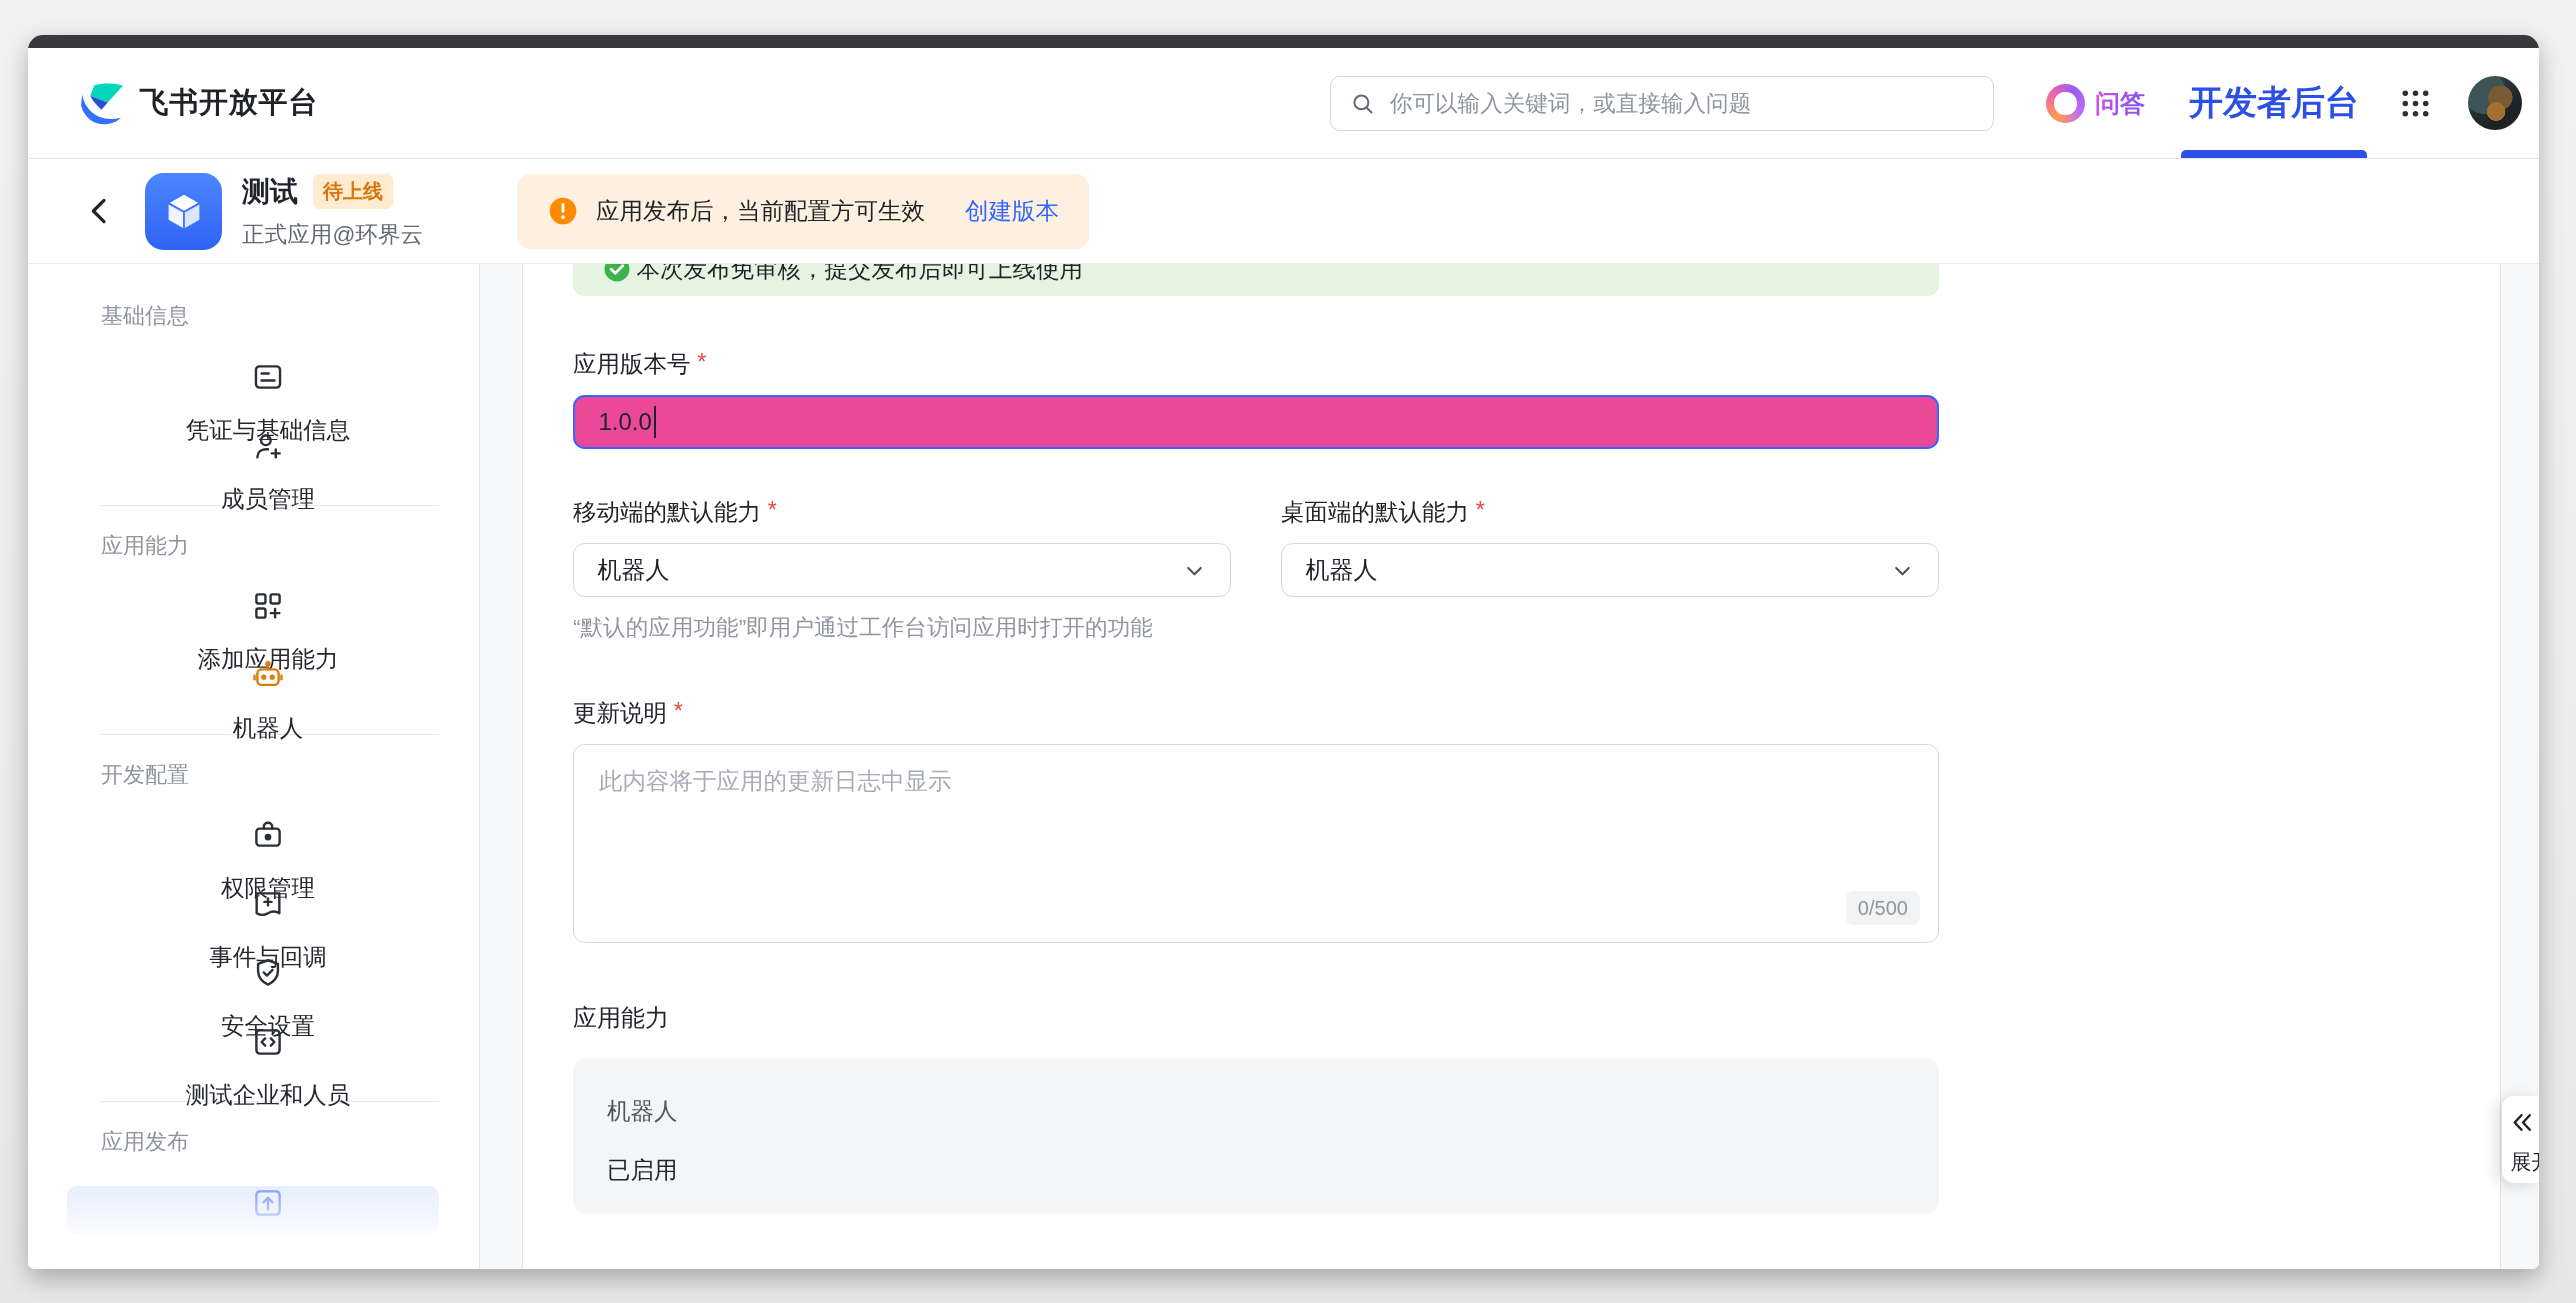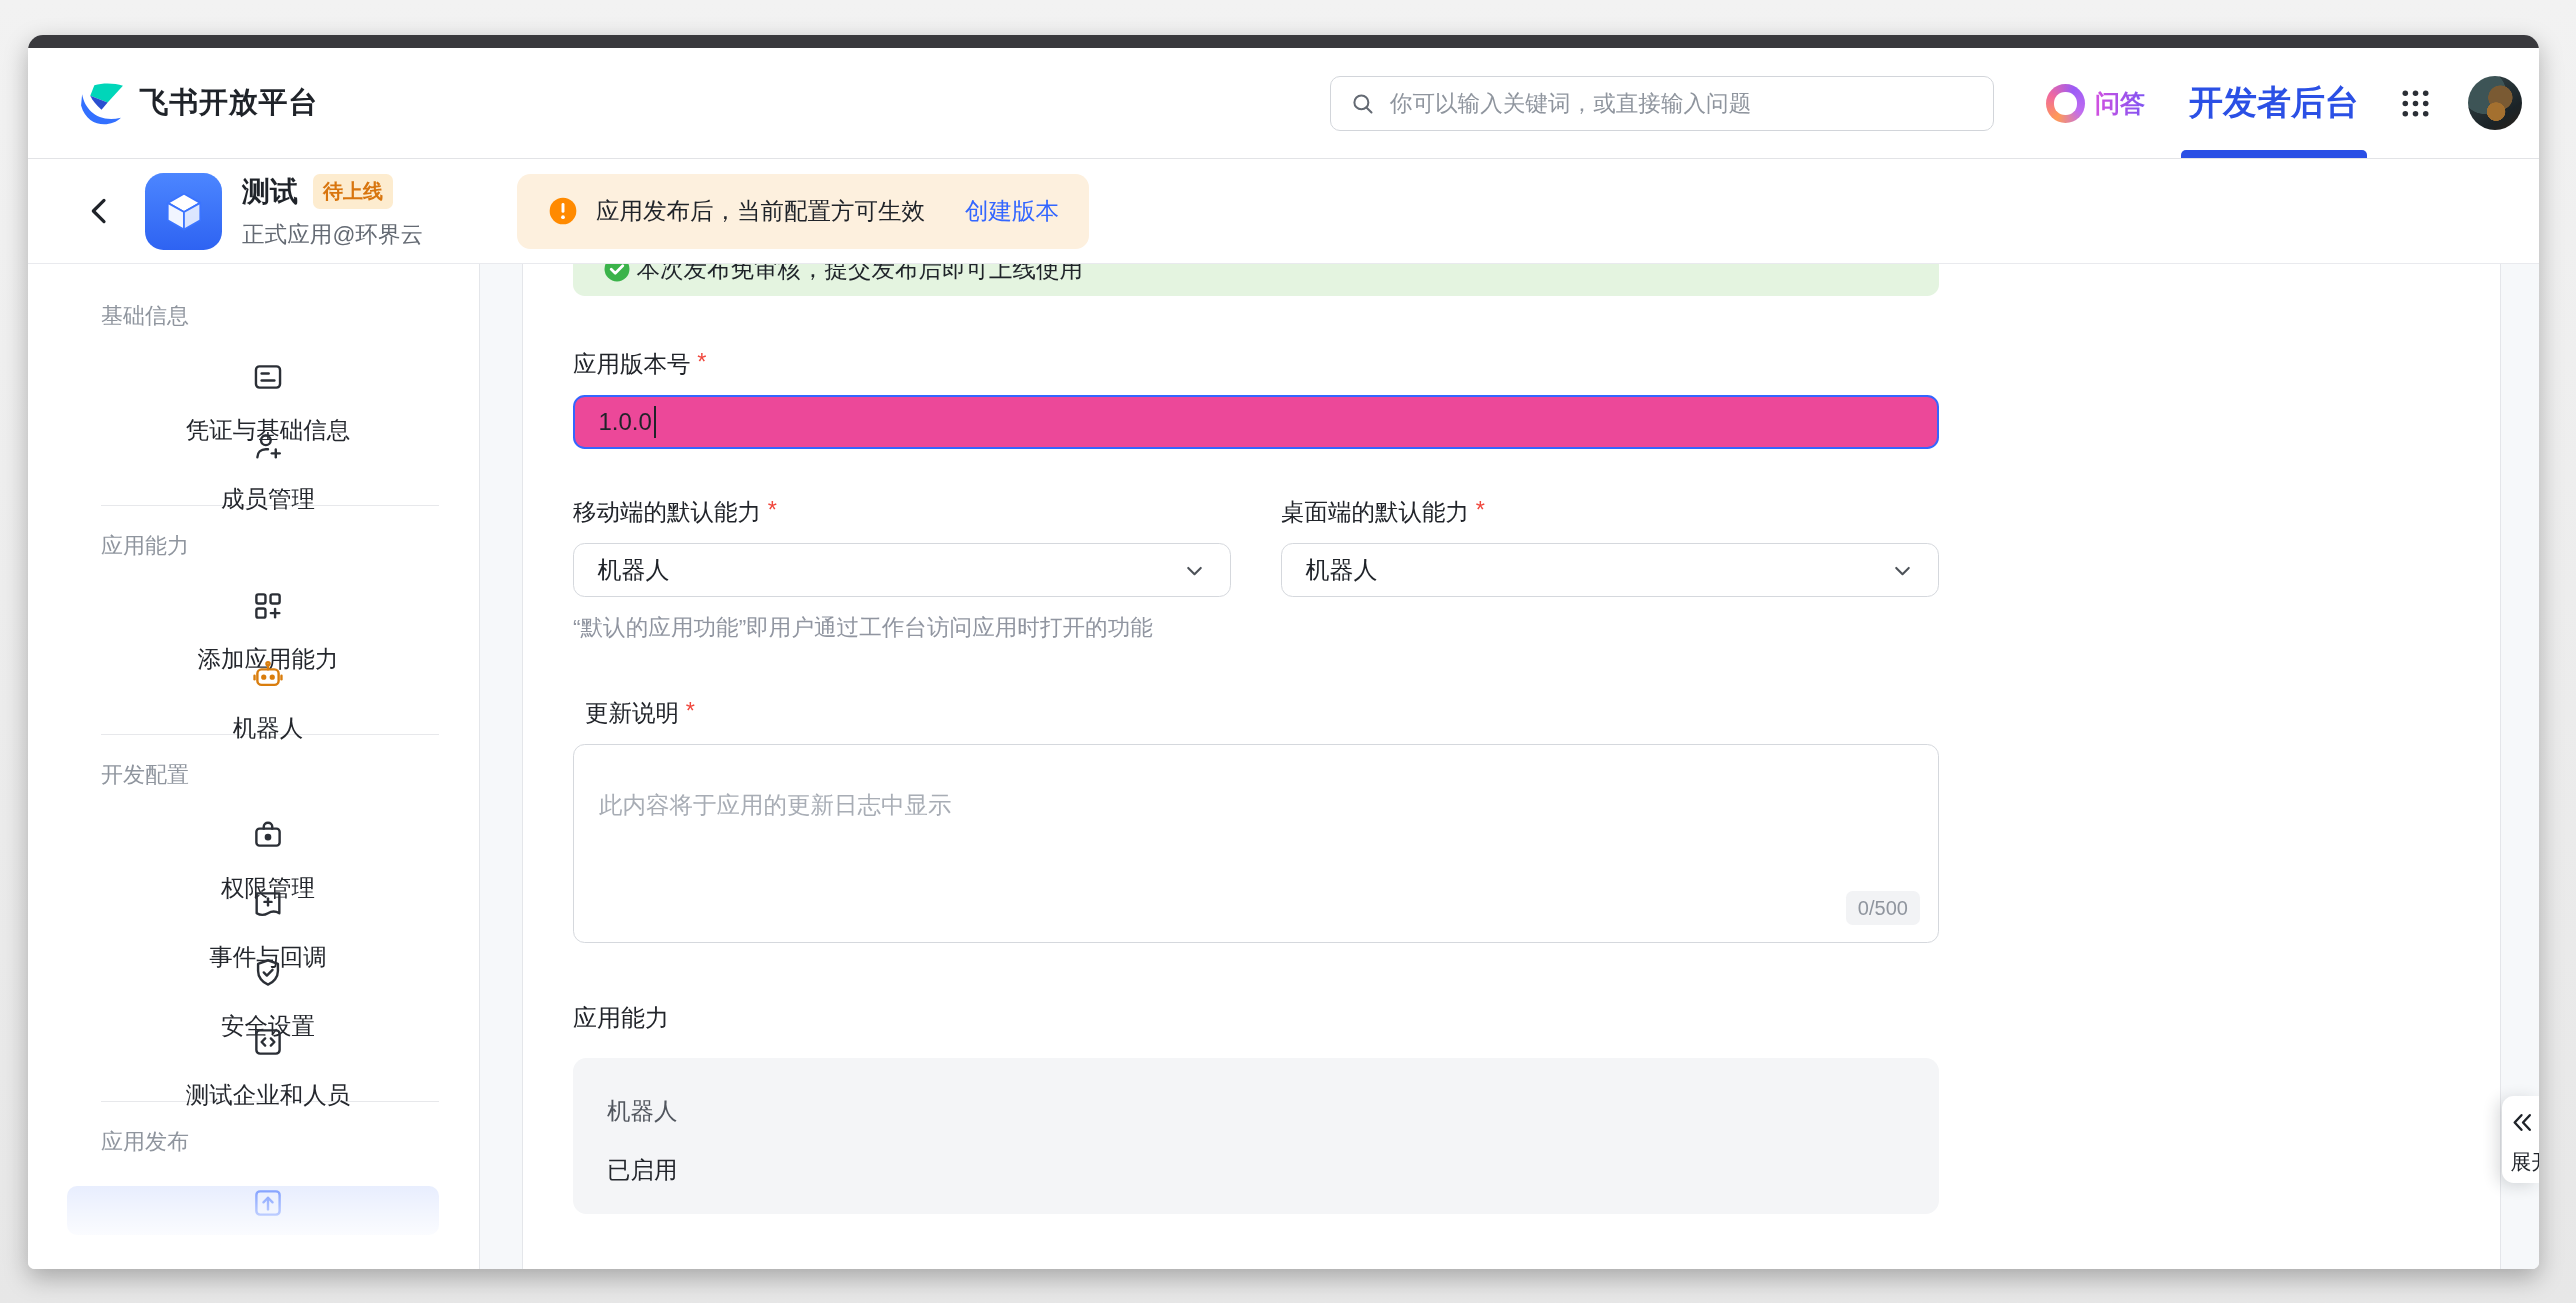--- a/index.html
+++ b/index.html
@@ -107,24 +107,24 @@
     border-radius:11.7px; display:flex; align-items:center; padding:0 23.5px; font-size:24px; background:#ec4899; }
   .caret { display:inline-block; width:1.7px; height:32px; background:#1f2329; margin-left:2.5px; }
 
   .selects-row { margin-top:47px; display:flex; gap:50px; }
   .select-col { width:658px; }
   .selectbox { margin-top:15px; height:54px; border:1.7px solid #d5d8dd; border-radius:11.7px;
     display:flex; align-items:center; justify-content:space-between; padding:0 23.5px;
     font-size:24px; cursor:pointer; background:#fff; }
   .hint { margin-top:15px; font-size:22.6px; color:#9095a0; white-space:nowrap; }
 
-  .notes-label { margin-top:54px;margin-left:12px; }
+  .notes-label { margin-top:54px; }
   .textarea { margin-top:15px; width:1366px; height:199px; border:1.7px solid #d5d8dd;
     border-radius:11.7px; position:relative; padding:20px 25px; background:#fff; }
-  .ta-placeholder { font-size:23.5px; color:#a8adb5;margin-top:24px; }
+  .ta-placeholder { font-size:23.5px; color:#a8adb5; }
   .counter { position:absolute; right:18.4px; bottom:17px; background:#f2f3f5; color:#8f959e;
     font-size:20px; border-radius:6.7px; padding:5.9px 11.7px; }
 
   .section-title { margin-top:59px; font-size:24px; font-weight:500; color:#21242a; }
   .cap-panel { margin-top:23.5px; width:1366px; height:156px; background:#f4f5f7;
     border-radius:13.4px; padding:37px 34px; }
   .cap-name { font-size:23.5px; color:#51565e; }
   .cap-status { font-size:23.5px; color:#23262c; margin-top:27px; }
 
   .expand-btn { position:absolute; right:0; top:832px; width:37px; height:87px;

